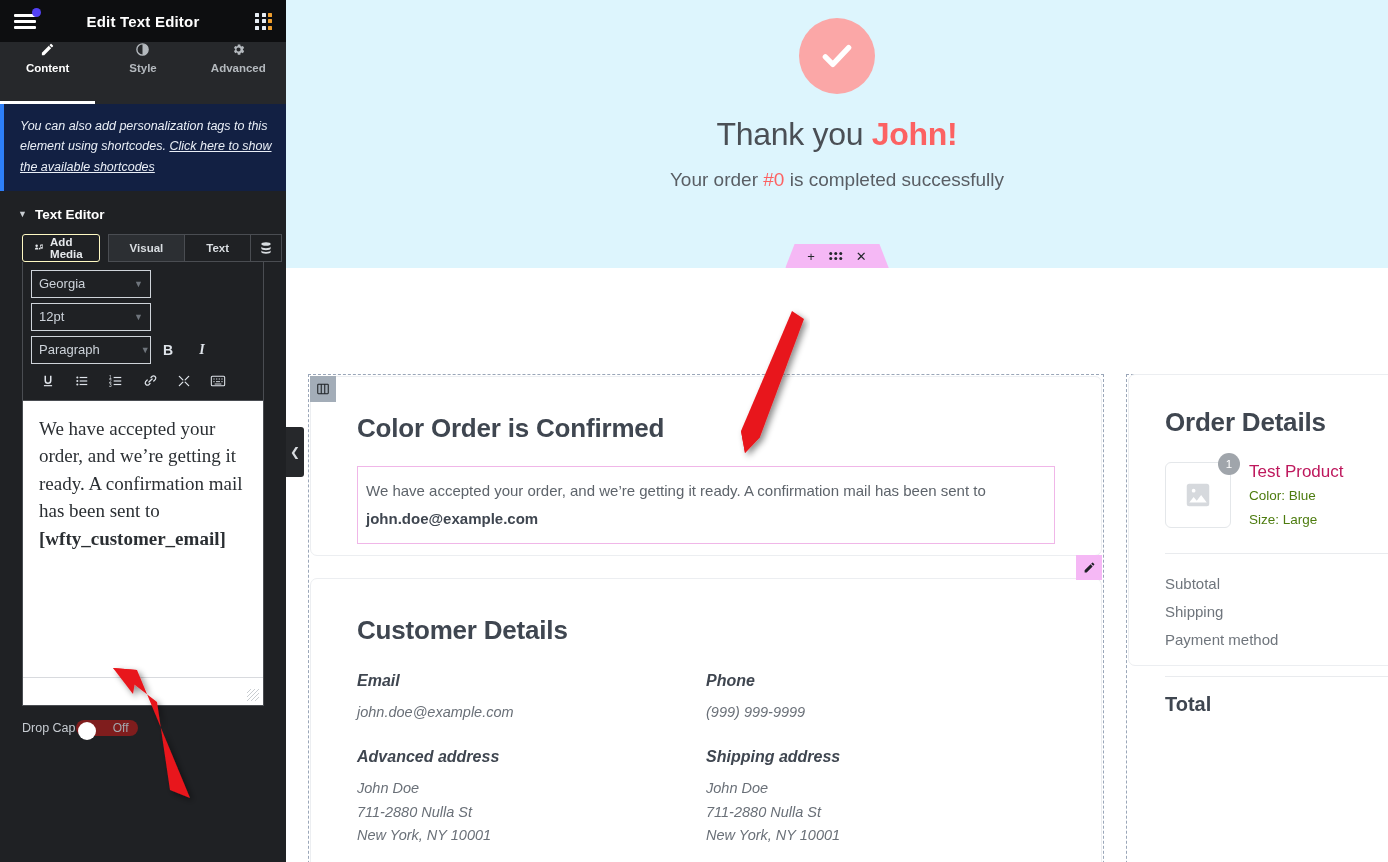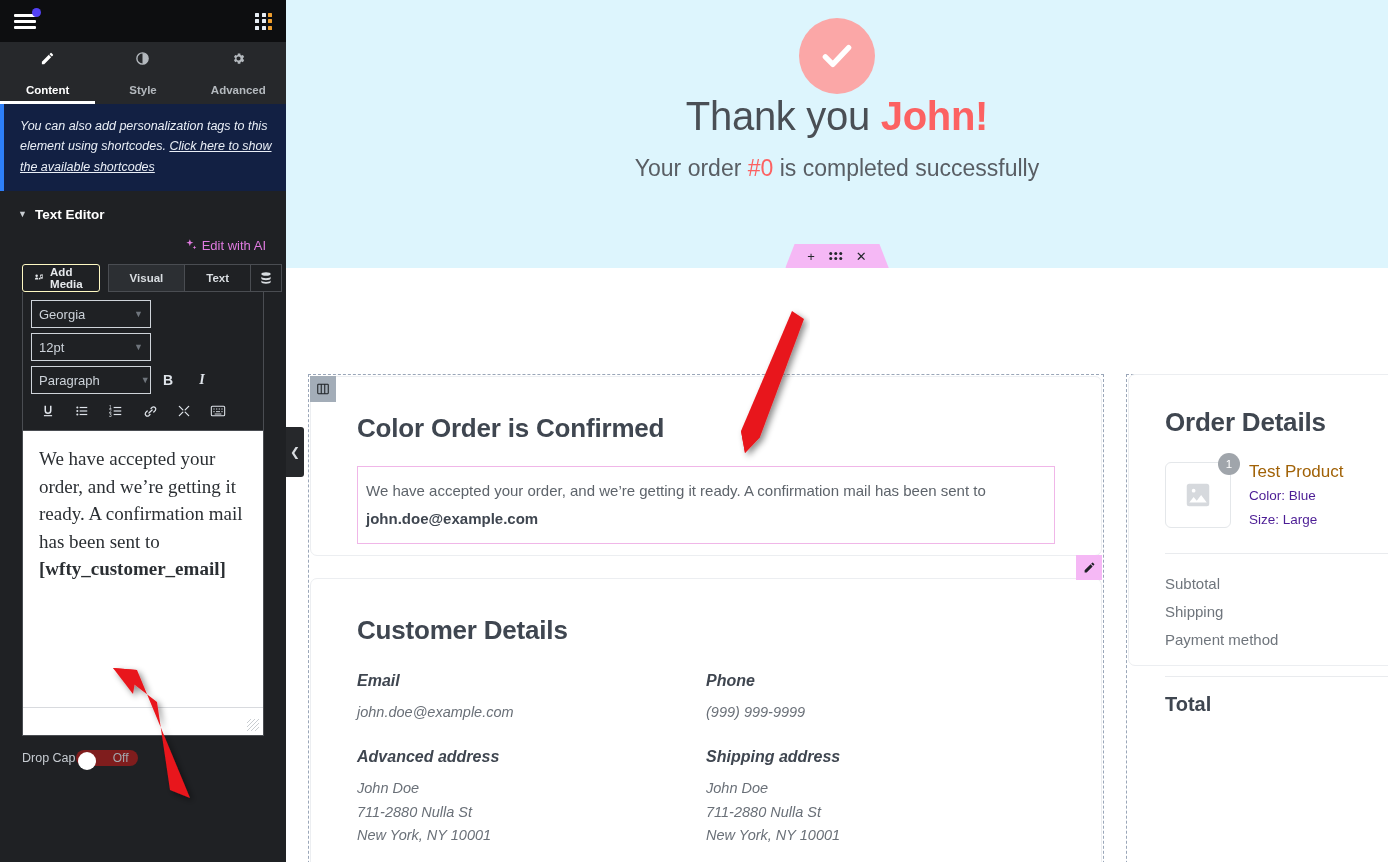--- a/index.html
+++ b/index.html
@@ -46,21 +46,21 @@
     grid-template-columns: repeat(3, 4px);
     grid-template-rows: repeat(3, 4px);
     gap: 2.5px; cursor: pointer;
   }
   .grid-icon span { background: #e8eef5; border-radius: .5px; }
   .grid-icon span.o { background: #f0a030; }
 
   .tabs { height: 62px; background: #26282b; display: flex; }
   .tab {
     flex: 1; display: flex; flex-direction: column;
-    align-items: center; justify-content: center; gap: 18px;
+    align-items: center; gap: 5px;
     color: #b4b9be; font-size: 11.5px; cursor: pointer;
     position: relative; font-weight: bold;
   }
   .tab.active { color: #fff; }
   .tab.active::after {
     content: ""; position: absolute; bottom: 0; left: 0; right: 0;
     height: 3px; background: #fff;
   }
   .tab svg { width: 15px; height: 15px; display: block; }
 
@@ -184,27 +184,28 @@
     height: 268px; background: #ddf5fd;
     display: flex; flex-direction: column; align-items: center;
     padding-top: 18px; position: relative;
   }
   .check-circle {
     width: 76px; height: 76px; border-radius: 50%;
     background: #fba7a7; display: flex;
     align-items: center; justify-content: center;
   }
   .hero h1 {
-    font-size: 40px; font-weight: normal; color: #4a4f55;
+    margin-top: 22px;
+    font-size: 32px; font-weight: normal; color: #4a4f55;
     letter-spacing: -.3px;
   }
   .hero h1 b { color: #fc6262; font-weight: bold; }
   .hero h2 {
     margin-top: 16px;
-    font-size: 23px; font-weight: normal; color: #595e64;
+    font-size: 19px; font-weight: normal; color: #595e64;
   }
   .hero h2 .num { color: #fc6262; }
 
   .sec-toolbar {
     position: absolute; bottom: 0; left: 50%;
     transform: translateX(-50%);
     height: 24px; background: #f5b8f5;
     display: flex; align-items: center; justify-content: center;
     gap: 14px; padding: 0 22px;
     clip-path: polygon(9% 0, 91% 0, 100% 100%, 0% 100%);
@@ -270,22 +271,22 @@
   .thumb {
     width: 66px; height: 66px; border: 1px solid #e4e7ea; border-radius: 6px;
     display: flex; align-items: center; justify-content: center; background: #fff;
   }
   .qty-badge {
     position: absolute; right: -9px; top: -9px;
     width: 22px; height: 22px; border-radius: 50%;
     background: #a0a5ab; color: #fff; font-size: 11.5px;
     display: flex; align-items: center; justify-content: center;
   }
-  .ord-name { font-size: 17px; color: #a16207; }
-  .ord-meta { font-size: 13.5px; color: #4c1d95; line-height: 1.58; margin-top: 3px; }
+  .ord-name { font-size: 17px; color: #be185d; }
+  .ord-meta { font-size: 13.5px; color: #4d7c0f; line-height: 1.58; margin-top: 3px; }
   .hr { border-top: 1px solid #e9ebee; margin: 22px 0 0; }
   .tot-list { margin-top: 16px; }
   .tot-list div { font-size: 15px; color: #6f757c; line-height: 1.88; }
   .tot-label { font-size: 20px; font-weight: bold; color: #3f4650; margin-top: 16px; }
 
   
   .arrow { position: absolute; pointer-events: none; z-index: 60; }
 </style>
 </head>
 <body>
@@ -294,20 +295,21 @@
 
   <div class="panel">
 
     <div class="panel-header">
       <div class="hamburger">
         <i></i>
           <i></i>
           <i></i>
         <span class="ham-dot"></span>
       </div>
+      <div class="panel-title">Edit Text Editor</div>
       <div class="grid-icon">
         <span></span>
           <span></span>
           <span class="o"></span>
         <span></span>
           <span></span>
           <span class="o"></span>
         <span></span>
           <span></span>
           <span class="o"></span>
@@ -338,29 +340,20 @@
 
     <div class="notice">
       <span>You can also add personalization tags to this element using shortcodes. </span><a>Click here to show the available shortcodes</a>
     </div>
 
     <div class="section-head">
       <span class="caret">▼</span>
       <span>Text Editor</span>
     </div>
 
-    <div class="ai-row">
-      <span class="ai-link">
-        <svg width="14" height="14" viewBox="0 0 24 24" fill="#e07be0">
-            <path d="M10 2l1.6 4.4L16 8l-4.4 1.6L10 14l-1.6-4.4L4 8l4.4-1.6z"></path>
-            <path d="M18 13l.9 2.3 2.3.9-2.3.9-.9 2.3-.9-2.3-2.3-.9 2.3-.9z"></path>
-          </svg>
-        <span>Edit with AI</span>
-      </span>
-    </div>
 
     <div class="editor-wrap">
       <div class="ed-toolbar-top">
         <div class="add-media">
           <svg width="14" height="14" viewBox="0 0 24 24" fill="#e6e9ec">
               <circle cx="7" cy="6" r="3.2"></circle>
               <path d="M2.5 14.5c0-2.4 2-4 4.5-4s4.5 1.6 4.5 4v1.2h-9z"></path>
               <path d="M16 3.2v8.1a2.4 2.4 0 101.6 2.2V6.3l4-1v4.3a2.4 2.4 0 101.6 2.2V2z"></path>
             </svg>
           <span>Add Media</span>

